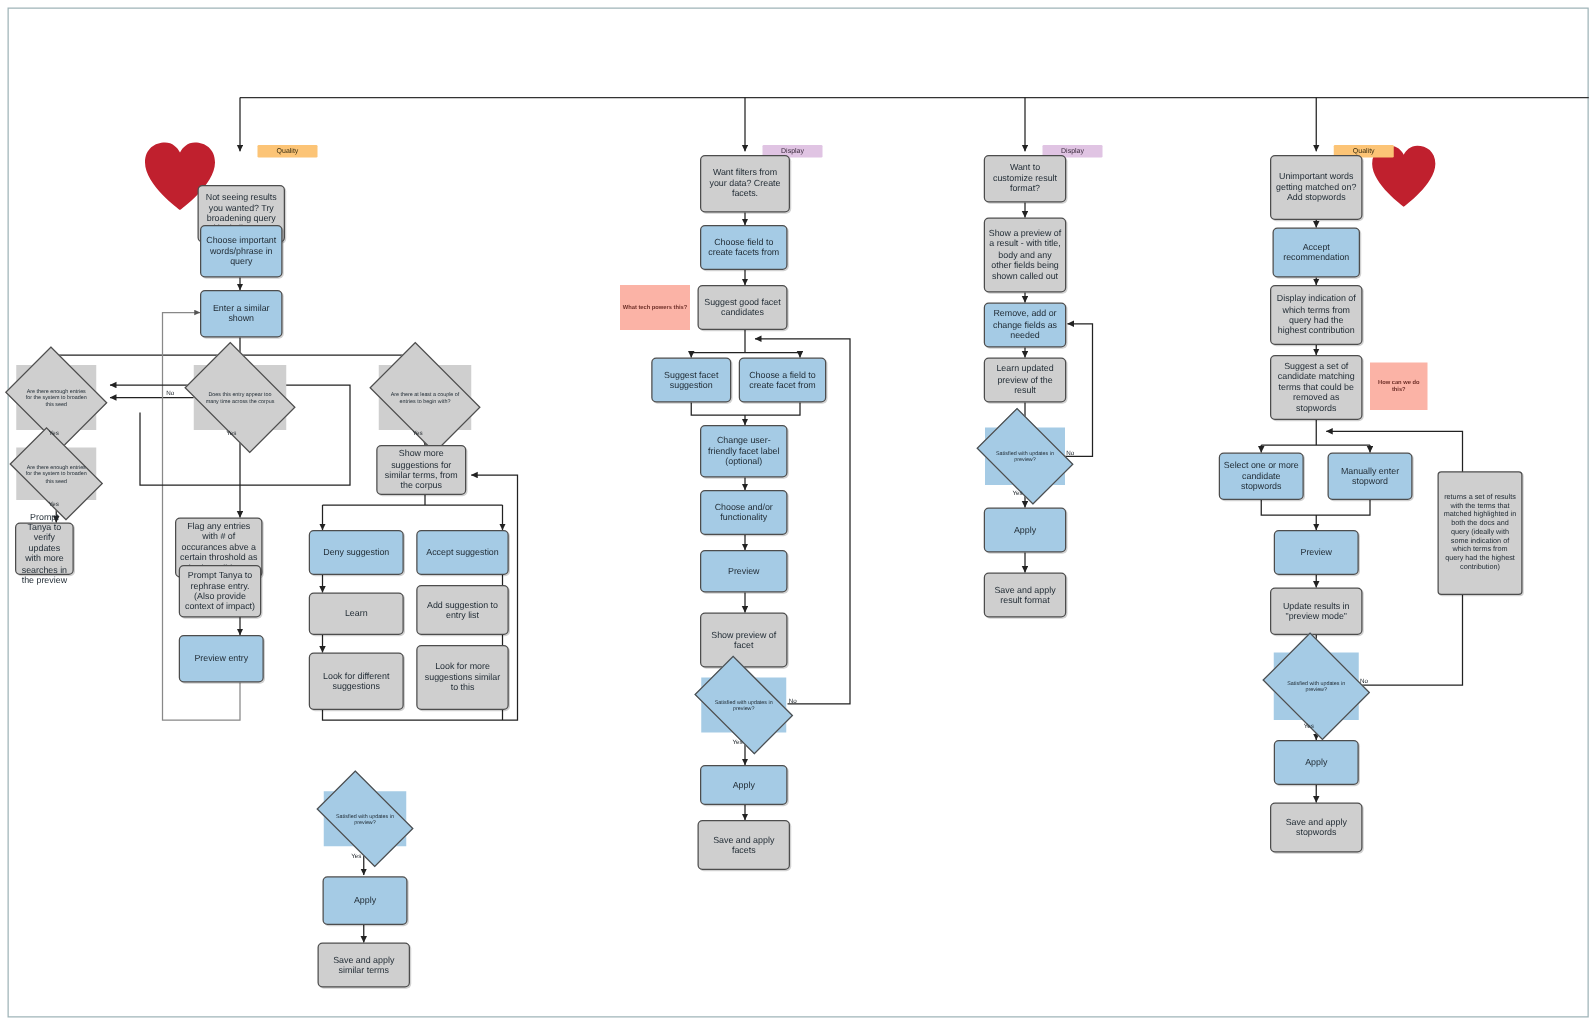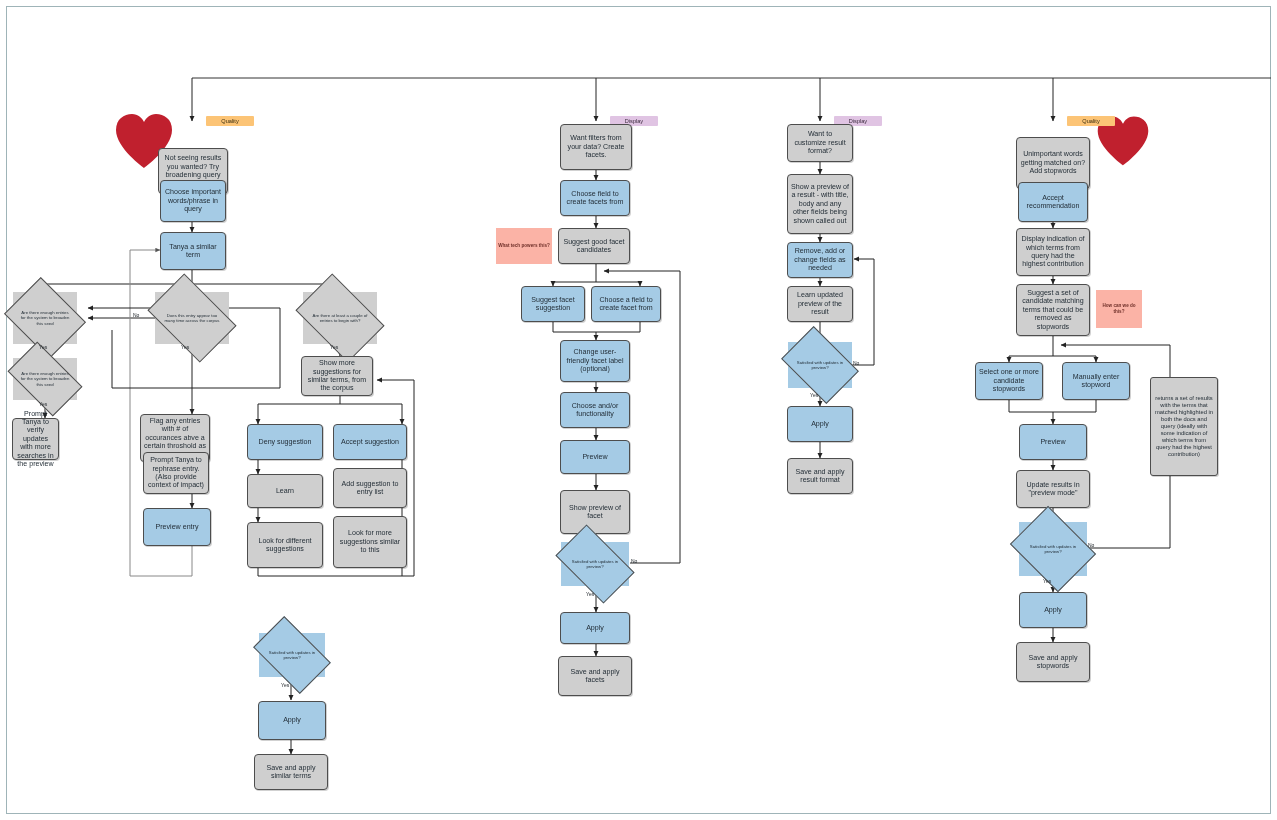--- a/index.html
+++ b/index.html
@@ -190,21 +190,21 @@
 
   <div class="node gray" style="left:158px;top:124px;width:70px;height:46px;margin-top:24px;">
     <span>Not seeing results you wanted? Try broadening query with similar terms</span>
     </div>
 
   <div class="node blue" style="left:160px;top:180px;width:66px;height:42px;">
     <span>Choose important words/phrase in query</span>
     </div>
 
   <div class="node blue" style="left:160px;top:232px;width:66px;height:38px;">
-    <span>Tanya a similar term</span>
+    <span>Enter a similar shown</span>
     </div>
 
   <div class="diamond gray" style="left:13px;top:292px;width:64px;height:52px;">
     <div class="dshape"></div>
     <div class="dtext">Are there enough entries for the system to broaden this seed</div>
   </div>
 
   <div class="diamond gray" style="left:155px;top:292px;width:74px;height:52px;">
     <div class="dshape"></div>
     <div class="dtext">Does this entry appear too many time across the corpus</div>
@@ -361,21 +361,21 @@
   <div class="edgelabel" style="left:810px;top:392px;">Yes</div>
 
   <div class="node blue" style="left:787px;top:406px;width:66px;height:36px;">
     <span>Apply</span>
     </div>
 
   <div class="node gray" style="left:787px;top:458px;width:66px;height:36px;">
     <span>Save and apply result format</span>
     </div>
 
-  <div class="node gray" style="left:1016px;top:137px;width:74px;height:52px;">
+  <div class="node gray" style="left:1016px;top:124px;width:74px;height:52px;">
     <span>Unimportant words getting matched on? Add stopwords</span>
     </div>
 
   <div class="node blue" style="left:1018px;top:182px;width:70px;height:40px;">
     <span>Accept recommendation</span>
     </div>
 
   <div class="node gray" style="left:1016px;top:228px;width:74px;height:48px;">
     <span>Display indication of which terms from query had the highest contribution</span>
     </div>

